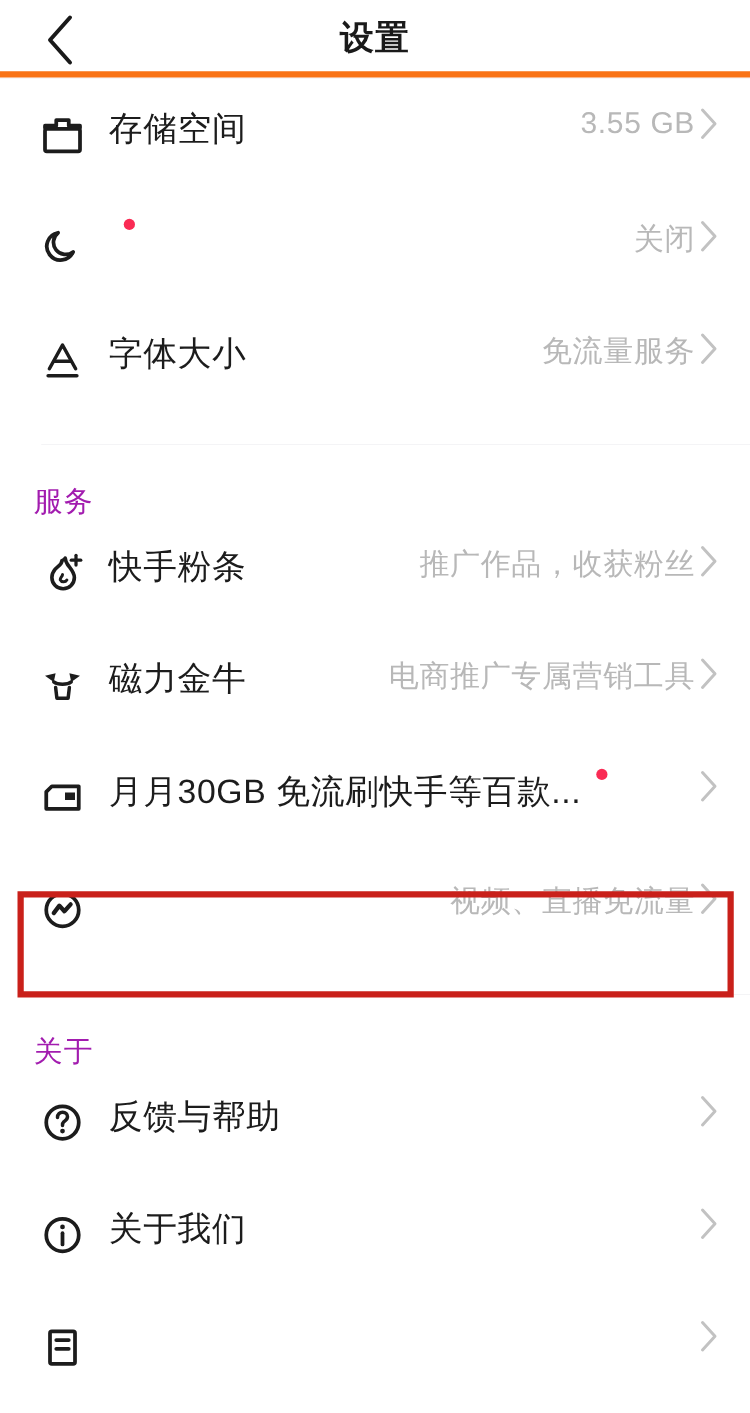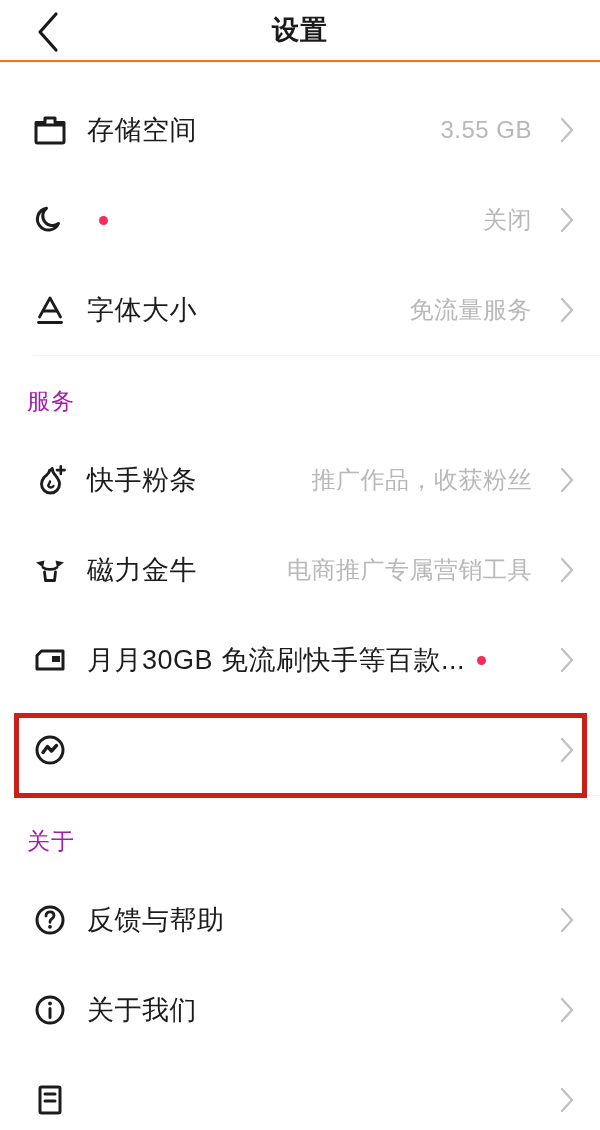--- a/index.html
+++ b/index.html
@@ -8,21 +8,21 @@
     background: #ffffff;
     font-family: "Liberation Sans", "DejaVu Sans", sans-serif;
     overflow: hidden;
   }
   .screen { position: relative; width: 600px; height: 1130px; background: #fff; }
 
   
   .header {
     position: relative; height: 62px; width: 100%;
     background: #ffffff;
-    border-bottom: 2px solid #f97316;
+    border-bottom: 5px solid #f97316;
   }
   .back-btn {
     position: absolute; left: 24px; top: 8px;
     width: 48px; height: 48px;
     display: flex; align-items: center; justify-content: center;
     cursor: pointer;
   }
   .back-btn svg { display: block; }
   .header-title {
     position: absolute; left: 0; right: 0; top: 12px;
@@ -32,21 +32,21 @@
     color: #1a1a1a;
     letter-spacing: 1px;
   }
 
   
   .list { position: relative; width: 100%; }
 
   .row {
     position: relative;
     display: flex;
-    align-items: center;
+    align-items: flex-start;
     height: 90px;
     padding: 0 22px 0 27px;
     background: #fff;
   }
   .row-icon {
     width: 46px; min-width: 46px; height: 46px;
     display: flex; align-items: center; justify-content: center;
     margin-right: 14px;
   }
   .row-icon svg { display: block; }
@@ -63,21 +63,21 @@
     background: #fa2b54;
     margin-left: 12px;
     flex: 0 0 auto;
   }
   .row-spacer { flex: 1 1 auto; }
   .row-value {
     font-size: 24px;
     color: #b8b8b8;
     white-space: nowrap;
     letter-spacing: 0.5px;
-    margin-right: 24px;
+    margin-right: 0;
   }
   .chev {
     width: 22px; min-width: 22px; height: 28px;
     display: flex; align-items: center; justify-content: center;
   }
   .chev svg { display: block; }
 
   
   .divider {
     height: 1px;
@@ -240,20 +240,21 @@
     </div>
 
     <div class="row">
       <div class="row-icon">
         <svg width="36" height="36" viewBox="0 0 36 36" fill="none">
           <circle cx="18" cy="18" r="13" stroke="#1c1c1c" stroke-width="3"></circle>
           <path d="M11 20.5 L15.5 14.5 L19.5 19 L24.5 13.5" stroke="#1c1c1c" stroke-width="3.4" stroke-linecap="round" stroke-linejoin="round"></path>
         </svg>
       </div>
       <div class="row-spacer"></div>
+      <div class="row-value">视频、直播免流量</div>
       <div class="chev">
         <svg width="16" height="26" viewBox="0 0 16 26" fill="none">
           <path d="M3 2 L13 13 L3 24" stroke="#c2c2c2" stroke-width="2.4" stroke-linecap="round" stroke-linejoin="round"></path>
         </svg>
       </div>
     </div>
 
     <div class="divider"></div>
 
     <div class="section-title">关于</div>

